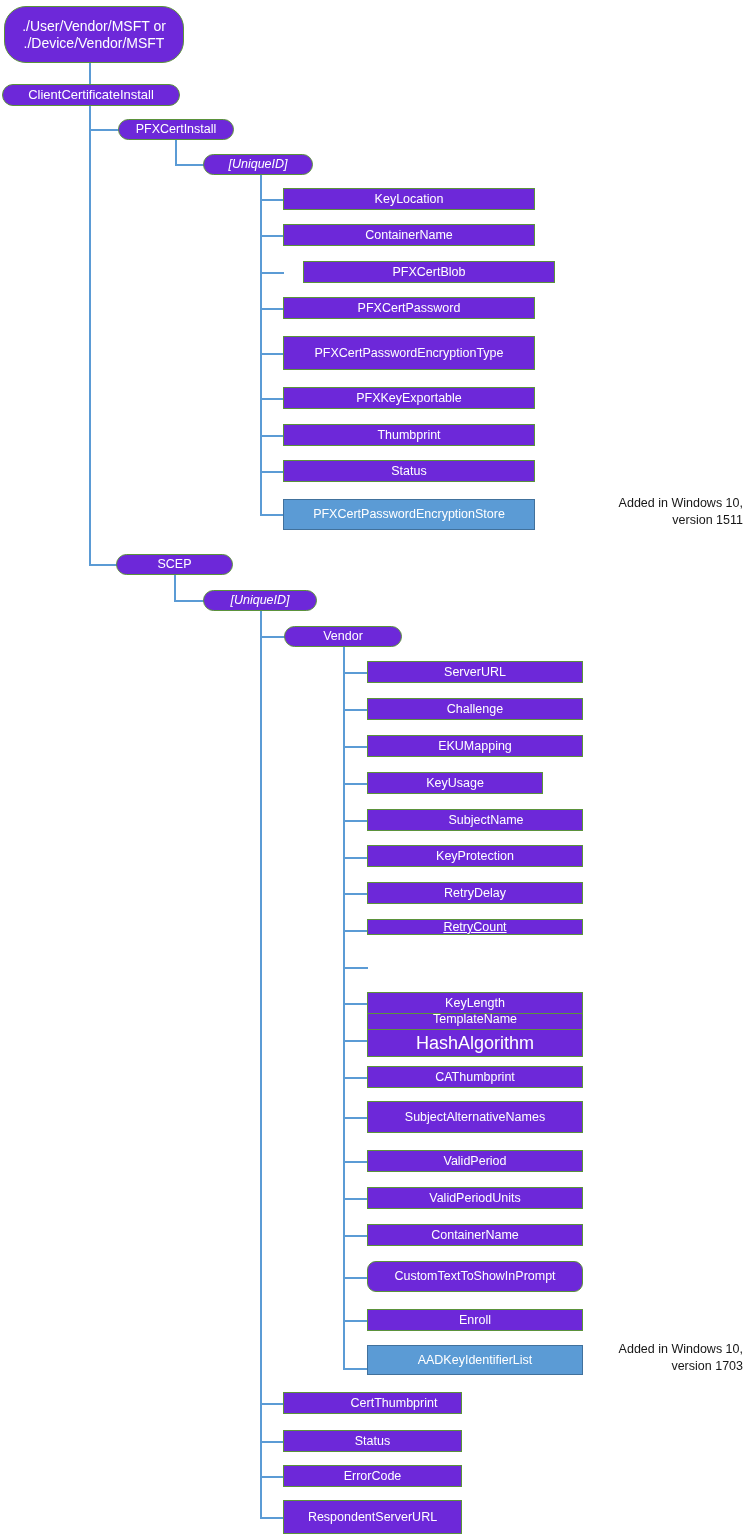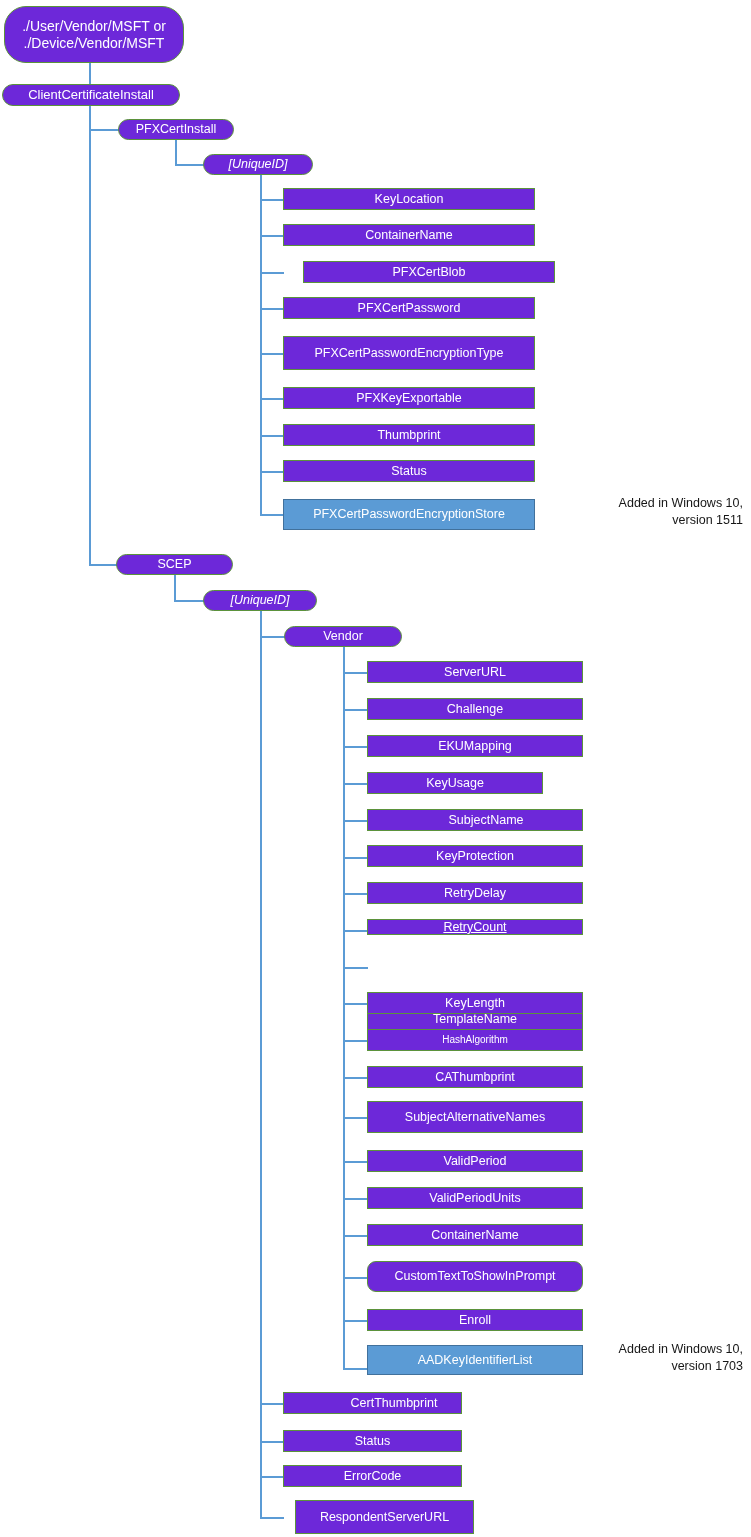--- a/index.html
+++ b/index.html
@@ -167,21 +167,21 @@
   <div class="hline" style="left:343px; top:930px; width:25px;"></div>
   <div class="node green rect" style="left:367px; top:919px; width:216px; height:16px; font-size:12.5px;text-decoration:underline;">RetryCount</div>
 
   <div class="hline" style="left:343px; top:967px; width:25px;"></div>
   <div class="node green rect" style="left:367px; top:956px; width:216px; height:34px; font-size:12.5px;margin-top:46px;">TemplateName</div>
 
   <div class="hline" style="left:343px; top:1003px; width:25px;"></div>
   <div class="node green rect" style="left:367px; top:992px; width:216px; height:22px; font-size:12.5px;">KeyLength</div>
 
   <div class="hline" style="left:343px; top:1040px; width:25px;"></div>
-  <div class="node green rect" style="left:367px; top:1029px; width:216px; height:22px; font-size:10px;">HashAlgorithm</div>
+  <div class="node green rect" style="left:367px; top:1029px; width:216px; height:28px; font-size:18px;">HashAlgorithm</div>
 
   <div class="hline" style="left:343px; top:1077px; width:25px;"></div>
   <div class="node green rect" style="left:367px; top:1066px; width:216px; height:22px; font-size:12.5px;">CAThumbprint</div>
 
   <div class="hline" style="left:343px; top:1117px; width:25px;"></div>
   <div class="node green rect" style="left:367px; top:1101px; width:216px; height:32px; font-size:12.5px;">SubjectAlternativeNames</div>
 
   <div class="hline" style="left:343px; top:1161px; width:25px;"></div>
   <div class="node green rect" style="left:367px; top:1150px; width:216px; height:22px; font-size:12.5px;">ValidPeriod</div>
 
@@ -206,15 +206,15 @@
   <div class="hline" style="left:260px; top:1403px; width:24px;"></div>
   <div class="node green rect" style="left:283px; top:1392px; width:179px; height:22px; font-size:12.5px;padding-left:47px;">CertThumbprint</div>
 
   <div class="hline" style="left:260px; top:1441px; width:24px;"></div>
   <div class="node green rect" style="left:283px; top:1430px; width:179px; height:22px; font-size:12.5px;">Status</div>
 
   <div class="hline" style="left:260px; top:1476px; width:24px;"></div>
   <div class="node green rect" style="left:283px; top:1465px; width:179px; height:22px; font-size:12.5px;">ErrorCode</div>
 
   <div class="hline" style="left:260px; top:1517px; width:24px;"></div>
-  <div class="node green rect" style="left:283px; top:1500px; width:179px; height:34px; font-size:12.5px;margin-left:12px;">RespondentServerURL</div>
+  <div class="node green rect" style="left:283px; top:1500px; width:179px; height:34px; font-size:12.5px;">RespondentServerURL</div>
 
 </div>
 
 </body></html>

